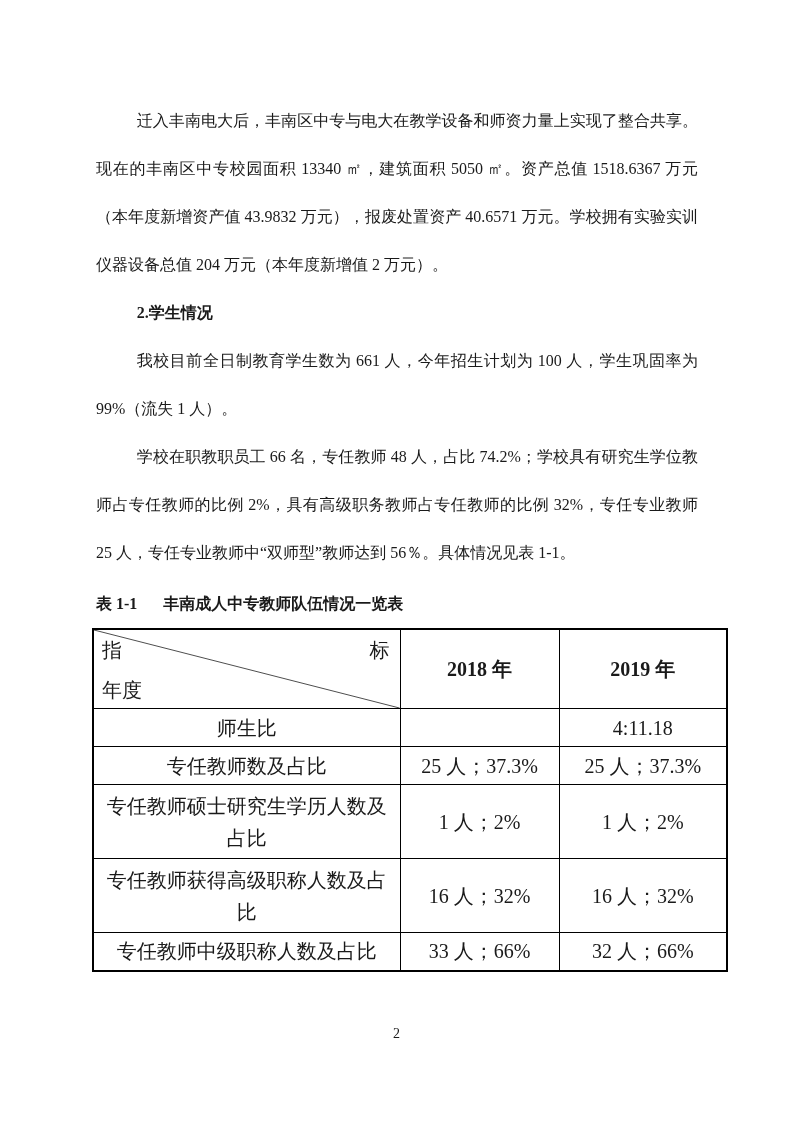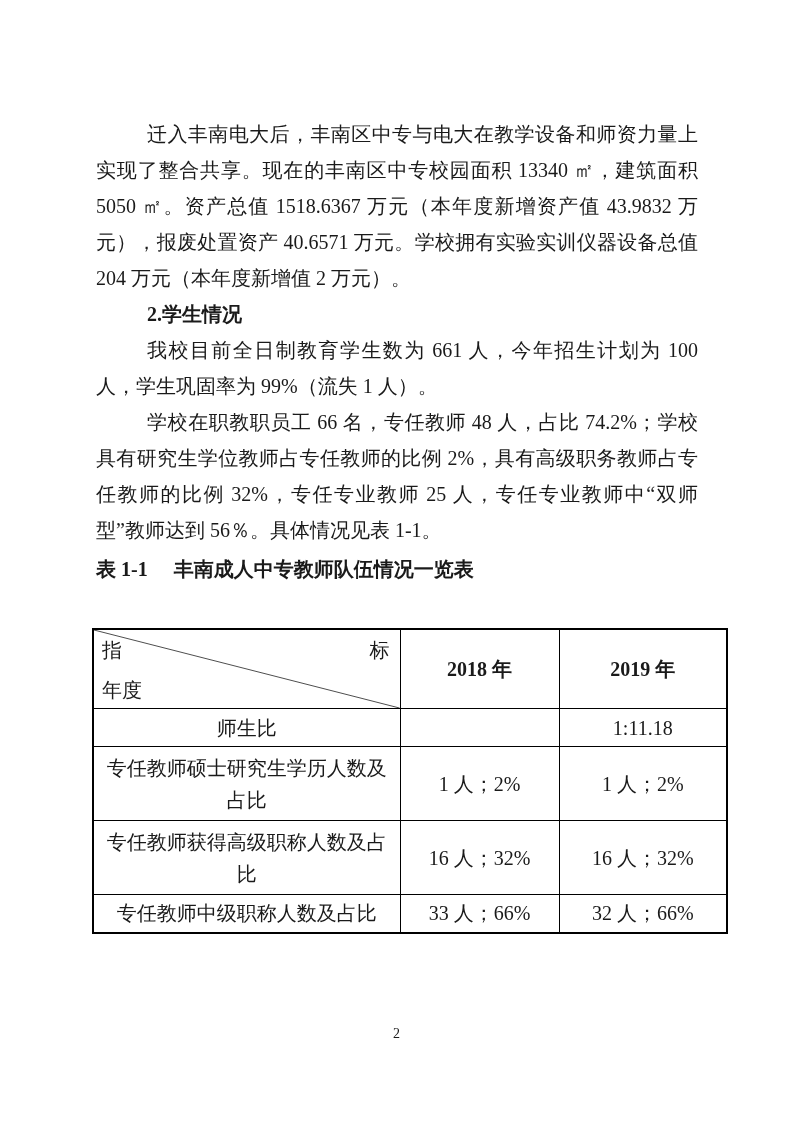--- a/index.html
+++ b/index.html
@@ -7,23 +7,22 @@
     position:relative;
     width:793px;height:1122px;
     background:#ffffff;
     overflow:hidden;
     font-family:"Liberation Serif","DejaVu Serif",serif;
     color:#1a1a1a;
   }
   .textflow{
     position:absolute;
     left:96px;top:97px;width:602px;
-    font-size:20px;line-height:36px;
+    font-size:16px;line-height:48px;
     text-align:justify;
-    margin-top:19px;
   }
   .textflow p{margin:0;padding:0;}
   .para{text-indent:2.55em;}
   .heading{text-indent:2.55em;font-weight:bold;}
   .caption{
     text-align:left;
     font-weight:bold;
     margin-top:3px !important;
     text-indent:0;
   }
@@ -96,21 +95,26 @@
           <span class="diag-tl">指</span>
           <span class="diag-tr">标</span>
           <span class="diag-bl">年度</span>
         </td>
         <td class="year-head">2018 年</td>
         <td class="year-head">2019 年</td>
       </tr>
       <tr class="r-single">
         <td>师生比</td>
         <td></td>
-        <td class="v-left">1:11.18</td>
+        <td class="v-left">4:11.18</td>
+      </tr>
+      <tr class="r-single">
+        <td>专任教师数及占比</td>
+        <td>25 人；37.3%</td>
+        <td class="v-left">25 人；37.3%</td>
       </tr>
       <tr class="r-double">
         <td>专任教师硕士研究生学历人数及占比</td>
         <td>1 人；2%</td>
         <td class="v-left">1 人；2%</td>
       </tr>
       <tr class="r-double">
         <td>专任教师获得高级职称人数及占比</td>
         <td>16 人；32%</td>
         <td>16 人；32%</td>

